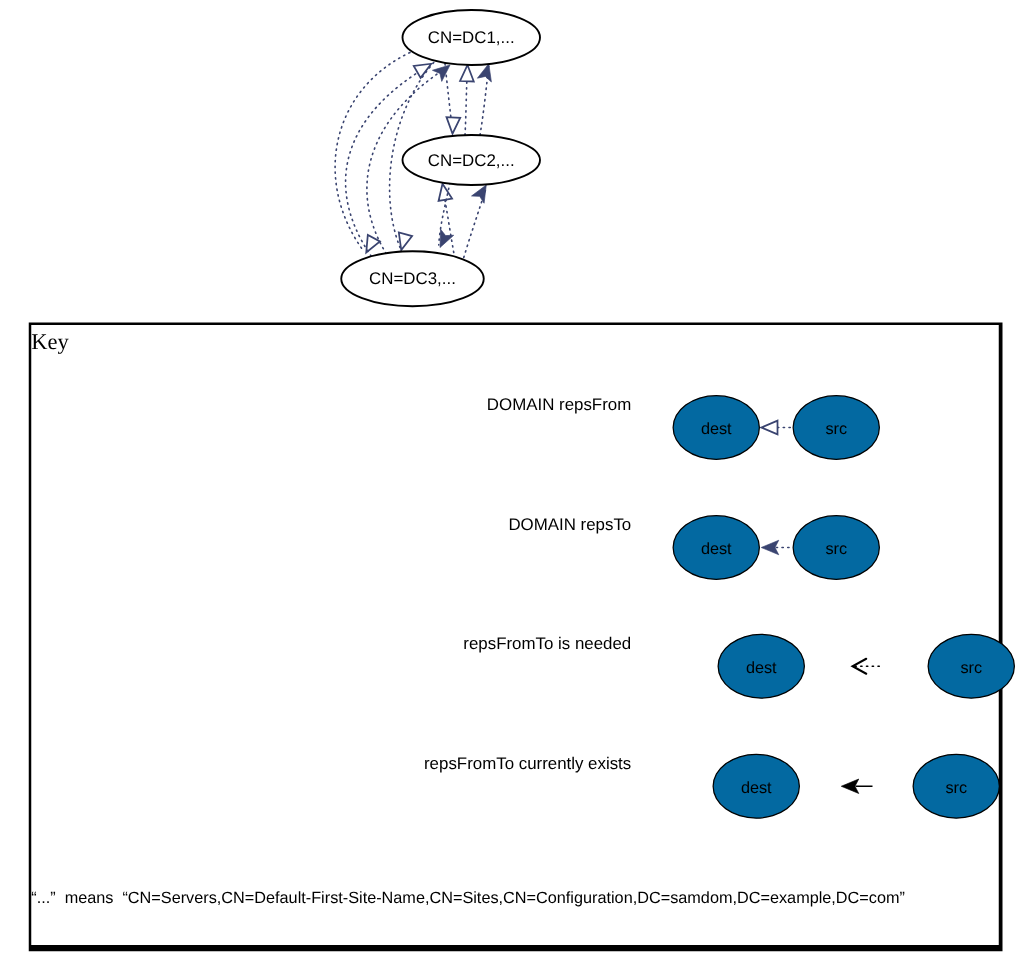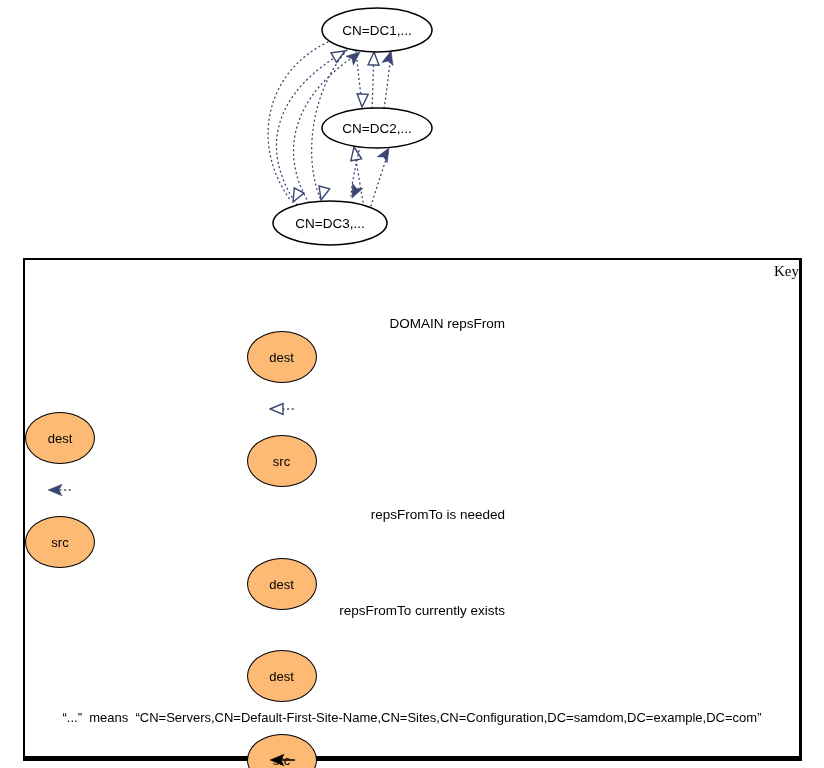--- a/index.html
+++ b/index.html
@@ -7,33 +7,33 @@
     width:824px;height:768px;background:#ffffff;position:relative;
     font-family:"Liberation Sans",sans-serif;color:#000;
   }
   #graph-svg{position:absolute;left:0;top:0;}
   .key-box{
     position:absolute;left:23px;top:258px;width:779px;height:503px;
     border:2px solid #000;border-right-width:3px;border-bottom-width:5px;
     box-sizing:border-box;background:#fff;
   }
   .key-title{
-    position:absolute;top:3px;left:0;right:0;text-align:right;
-    font-family:"Liberation Serif",serif;font-size:15px;
+    position:absolute;top:3px;left:0;right:0;text-align:left;
+    font-family:"Liberation Serif",serif;font-size:18px;
   }
-  .key-row{position:absolute;left:0;display:flex;align-items:center;height:52px;flex-direction:column;}
+  .key-row{position:absolute;left:0;display:flex;height:52px;}
   .key-row-label{width:480px;text-align:right;font-size:13.5px;margin-right:33px;white-space:nowrap;}
   .oval{
     width:70px;height:52px;border:1.5px solid #000;border-radius:50%;
-    box-sizing:border-box;background:#fdba74;display:flex;align-items:center;
+    box-sizing:border-box;background:#0369a1;display:flex;align-items:center;
     justify-content:center;font-size:13px;flex:0 0 auto;
   }
   .arrow-zone{width:26px;height:52px;flex:0 0 auto;}
   .key-note{
-    position:absolute;top:450px;left:0;right:0;text-align:center;
+    position:absolute;top:450px;left:0;right:0;text-align:left;
     font-size:13px;white-space:pre;
   }
 </style>
 </head>
 <body>
 
 <svg id="graph-svg" width="824" height="256" viewBox="0 0 824 256">
     <g>
       <path d="M 328,42 C 265,72 250,145 291,201" fill="none" stroke="#3A4470" stroke-width="1.3" stroke-dasharray="1 3.6" stroke-linecap="round"></path>
       <polygon points="0,0 -13,5.5 -13,-5.5" fill="#ffffff" stroke="#3A4470" stroke-width="1.4" stroke-linejoin="miter" transform="translate(293,202) rotate(118)"></polygon>
@@ -95,20 +95,21 @@
     <div class="key-row-label">DOMAIN repsFrom</div>
     <div class="oval">dest</div>
     <svg class="arrow-zone" viewBox="0 0 26 52">
           <line x1="14" y1="26" x2="26" y2="26" stroke="#3A4470" stroke-width="1.3" stroke-linecap="round" stroke-dasharray="1 3.6"></line>
           <polygon points="1,26 14,20.5 14,31.5" fill="#ffffff" stroke="#3A4470" stroke-width="1.4"></polygon>
         </svg>
     <div class="oval">src</div>
   </div>
 
   <div class="key-row" style="top: 152px;">
+    <div class="key-row-label">DOMAIN repsTo</div>
     <div class="oval">dest</div>
     <svg class="arrow-zone" viewBox="0 0 26 52">
           <line x1="13" y1="26" x2="26" y2="26" stroke="#3A4470" stroke-width="1.3" stroke-linecap="round" stroke-dasharray="1 3.6"></line>
           <polygon points="1,26 15,20.2 12,26 15,31.8" fill="#3A4470" stroke="#3A4470" stroke-width="0.5"></polygon>
         </svg>
     <div class="oval">src</div>
   </div>
 
   <div class="key-row" style="top: 247px; gap: 36px;">
     <div class="key-row-label">repsFromTo is needed</div>

